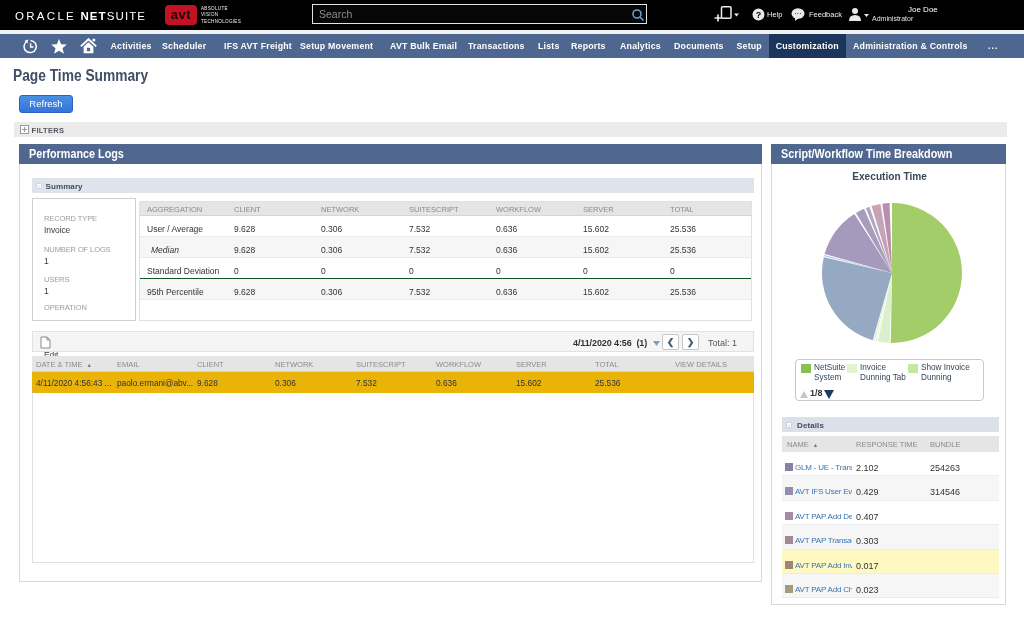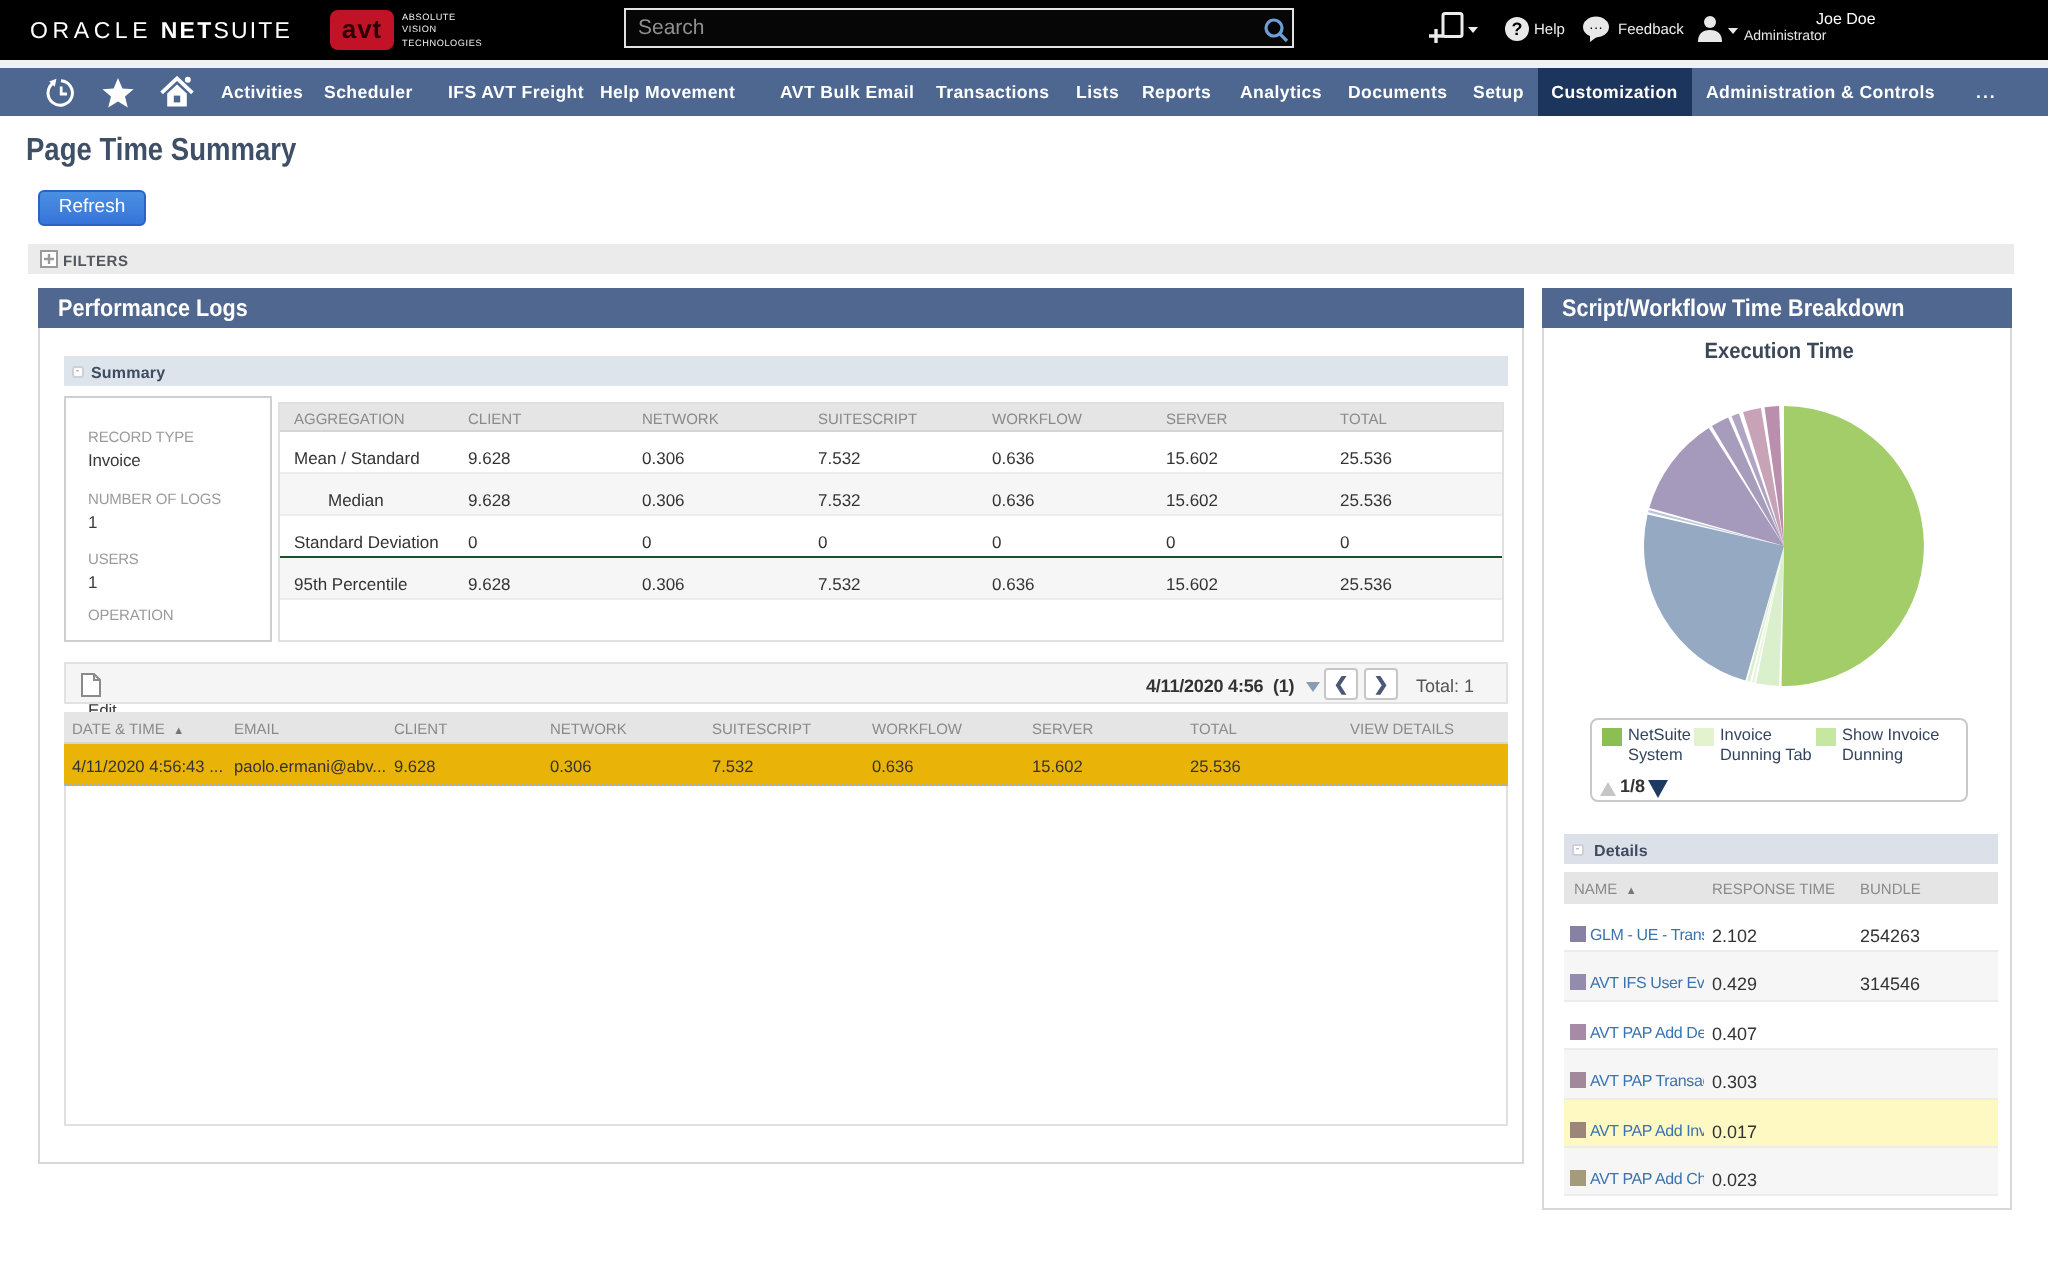--- a/index.html
+++ b/index.html
@@ -75,21 +75,21 @@
     </svg>
   <svg class="abs" style="left:80px;top:4px;" width="17" height="16" viewBox="0 0 17 16">
     <path d="M0.8 8.4 L8.5 1.2 L16.2 8.4" fill="none" stroke="#fff" stroke-width="1.9"></path>
     <path d="M3.6 8.8 L8.5 4.2 L13.4 8.8 L13.4 15.2 L3.6 15.2 Z" fill="#fff"></path>
     <rect x="6.9" y="9.8" width="3.2" height="3.4" fill="#4d6791"></rect>
     <circle cx="13.9" cy="1.9" r="1.5" fill="#fff"></circle>
   </svg>
   <div class="navitem" style="left:110.5px;">Activities</div>
   <div class="navitem" style="left:162px;">Scheduler</div>
   <div class="navitem" style="left:224px;">IFS AVT Freight</div>
-  <div class="navitem" style="left:300px;">Help Movement</div>
+  <div class="navitem" style="left:300px;">Setup Movement</div>
   <div class="navitem" style="left:390px;">AVT Bulk Email</div>
   <div class="navitem" style="left:468px;">Transactions</div>
   <div class="navitem" style="left:538px;">Lists</div>
   <div class="navitem" style="left:571px;">Reports</div>
   <div class="navitem" style="left:620px;">Analytics</div>
   <div class="navitem" style="left:674px;">Documents</div>
   <div class="navitem" style="left:736.5px;">Setup</div>
   <div class="navitem" style="left:769px;width:76.5px;text-align:center;background:#1c355d;">Customization</div>
   <div class="navitem" style="left:853px;">Administration &amp; Controls</div>
   <div class="navitem" style="left:988px;letter-spacing:1px;">...</div>
@@ -128,30 +128,30 @@
     <div class="abs gridhead" style="left:0;top:0;width:611px;height:14px;border-bottom:1px solid #d5d5d5;">
       <span class="abs" style="left:7px;top:3px;">AGGREGATION</span>
       <span class="abs" style="left:94px;top:3px;">CLIENT</span>
       <span class="abs" style="left:181px;top:3px;">NETWORK</span>
       <span class="abs" style="left:269px;top:3px;">SUITESCRIPT</span>
       <span class="abs" style="left:356px;top:3px;">WORKFLOW</span>
       <span class="abs" style="left:443px;top:3px;">SERVER</span>
       <span class="abs" style="left:530px;top:3px;">TOTAL</span>
     </div>
     <div class="abs srow" style="left:0;top:14px;width:611px;height:21px;border-bottom:1px solid #ececec;font-size:8.5px;color:#333;">
-      <span class="abs" style="left:7px;top:8px;">Mean / Standard</span>
+      <span class="abs" style="left:7px;top:8px;">User / Average</span>
         <span class="abs" style="left:94px;top:8px;">9.628</span>
         <span class="abs" style="left:181px;top:8px;">0.306</span>
         <span class="abs" style="left:269px;top:8px;">7.532</span>
         <span class="abs" style="left:356px;top:8px;">0.636</span>
         <span class="abs" style="left:443px;top:8px;">15.602</span>
         <span class="abs" style="left:530px;top:8px;">25.536</span>
     </div>
     <div class="abs srow" style="left:0;top:35px;width:611px;height:21px;border-bottom:1px solid #ececec;background:#f6f6f6;font-size:8.5px;color:#333;">
-      <span class="abs" style="left:24px;top:8px;">Median</span>
+      <span class="abs" style="left:11px;top:8px;font-style:italic;">Median</span>
         <span class="abs" style="left:94px;top:8px;">9.628</span>
         <span class="abs" style="left:181px;top:8px;">0.306</span>
         <span class="abs" style="left:269px;top:8px;">7.532</span>
         <span class="abs" style="left:356px;top:8px;">0.636</span>
         <span class="abs" style="left:443px;top:8px;">15.602</span>
         <span class="abs" style="left:530px;top:8px;">25.536</span>
     </div>
     <div class="abs srow" style="left:0;top:56px;width:611px;height:21px;border-bottom:1px solid #14532d;font-size:8.5px;color:#333;">
       <span class="abs" style="left:7px;top:8px;">Standard Deviation</span>
         <span class="abs" style="left:94px;top:8px;">0</span>

